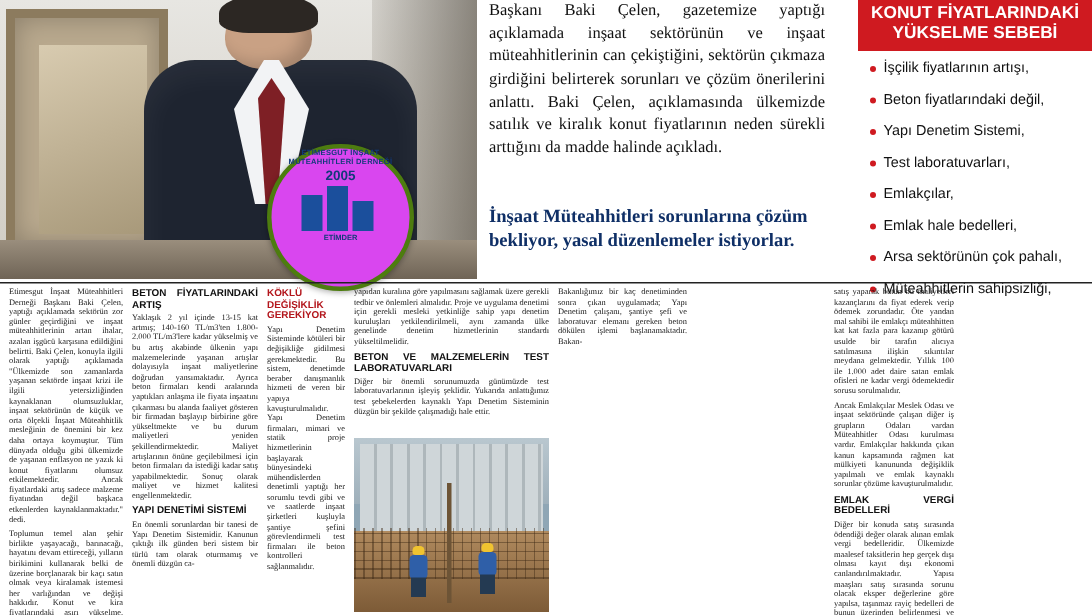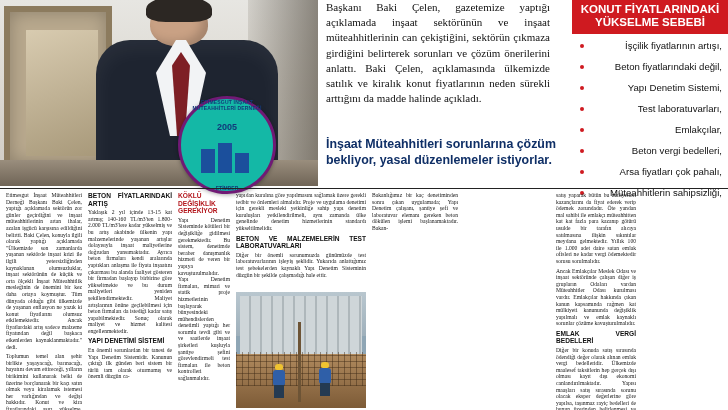--- a/index.html
+++ b/index.html
@@ -39,22 +39,22 @@
   .ph-tie{position:absolute;left:172px;top:52px;width:18px;height:84px;background:#7e1f25;
     clip-path:polygon(50% 0,100% 16%,72% 100%,28% 100%,0 16%);}
   .ph-hand{position:absolute;left:206px;top:126px;width:44px;height:30px;border-radius:18px;
     background:#c9a184;transform:rotate(-12deg);}
   .ph-desk{position:absolute;left:0;bottom:0;width:318px;height:26px;
     background:linear-gradient(180deg,#9a8e7d,#6f6456);}
 
   
   .logo{
     position:absolute;left:178px;top:96px;width:92px;height:92px;border-radius:50%;
-    background:#14b8a6;border:3px solid #701a75;
-    display:flex;flex-direction:column;align-items:center;justify-content:space-between;
+    background:#d946ef;border:3px solid #4d7c0f;
+    display:flex;flex-direction:column;align-items:center;justify-content:flex-start;
     box-shadow:0 1px 4px rgba(0,0,0,.35);
   }
   .logo-top{font-size:5px;letter-spacing:.2px;color:#123a7a;font-weight:bold;text-align:center;
     width:84px;line-height:6px;font-family:"Liberation Sans",sans-serif;}
   .logo-year{font-size:9px;font-weight:bold;color:#123a7a;font-family:"Liberation Sans",sans-serif;margin-top:1px;}
   .logo-art{width:56px;height:30px;margin-top:2px;position:relative;}
   .logo-b1{position:absolute;left:2px;top:6px;width:14px;height:24px;background:#1b4f9c;}
   .logo-b2{position:absolute;left:19px;top:0;width:14px;height:30px;background:#1b4f9c;}
   .logo-b3{position:absolute;left:36px;top:10px;width:14px;height:20px;background:#1b4f9c;}
   .logo-bottom{font-size:5px;color:#123a7a;font-weight:bold;margin-top:2px;font-family:"Liberation Sans",sans-serif;}
@@ -62,36 +62,36 @@
   
   .lead{
     position:absolute;left:326px;top:0;width:224px;height:132px;
     font-size:11px;line-height:15.2px;text-align:justify;color:#111;
     font-family:"Liberation Serif",serif;
   }
   
   .pull{
     position:absolute;left:326px;top:136px;width:238px;
     font-size:12.4px;line-height:16px;font-weight:bold;color:#0f2f66;
-    font-family:Liberation Sans, sans-serif;
+    font-family:Liberation Serif, serif;
   }
 
   
   .redbox{
     position:absolute;left:572px;top:0;width:156px;height:184px;
     background:#ffffff;
   }
   .redbox-head{
     background:#cf1a20;color:#fff;font-weight:bold;font-size:11.5px;line-height:13px;
     padding:3px 6px 5px 6px;text-align:center;font-family:"Liberation Sans",sans-serif;
   }
   .redbox ul{list-style:none;margin:0;padding:6px 6px 0 8px;}
   .redbox li{
     position:relative;font-size:9.6px;line-height:12px;color:#111;margin-bottom:9px;
-    padding-left:9px;font-family:"Liberation Sans",sans-serif;text-align:right;
+    padding-left:9px;font-family:"Liberation Sans",sans-serif;
   }
   .redbox li:before{content:"";position:absolute;left:0;top:4px;width:4px;height:4px;border-radius:50%;background:#cf1a20;}
 
   
   .rule{position:absolute;left:0;top:188px;width:728px;height:1px;background:#222;}
 
   
   .cols{position:absolute;left:0;top:192px;width:728px;height:218px;}
   .col{position:absolute;top:0;font-size:5.6px;line-height:6.6px;text-align:justify;color:#161616;
        font-family:"Liberation Serif",serif;}
@@ -166,22 +166,22 @@
     <div class="pull">İnşaat Müteahhitleri sorunlarına çözüm bekliyor, yasal düzenlemeler istiyorlar.</div>
 
     <div class="redbox">
       <div class="redbox-head">KONUT FİYATLARINDAKİ YÜKSELME SEBEBİ</div>
       <ul>
         <li>İşçilik fiyatlarının artışı,</li>
         <li>Beton fiyatlarındaki değil,</li>
         <li>Yapı Denetim Sistemi,</li>
         <li>Test laboratuvarları,</li>
         <li>Emlakçılar,</li>
-        <li>Beton vergi bedelleri,</li>
-        <li>Arsa fiyatları çok pahalı,</li>
+        <li>Emlak hale bedelleri,</li>
+        <li>Arsa sektörünün çok pahalı,</li>
         <li>Müteahhitlerin sahipsizliği,</li>
       </ul>
     </div>
   </div>
 
   <div class="rule"></div>
 
   <div class="cols">
 
     <div class="col c1">

